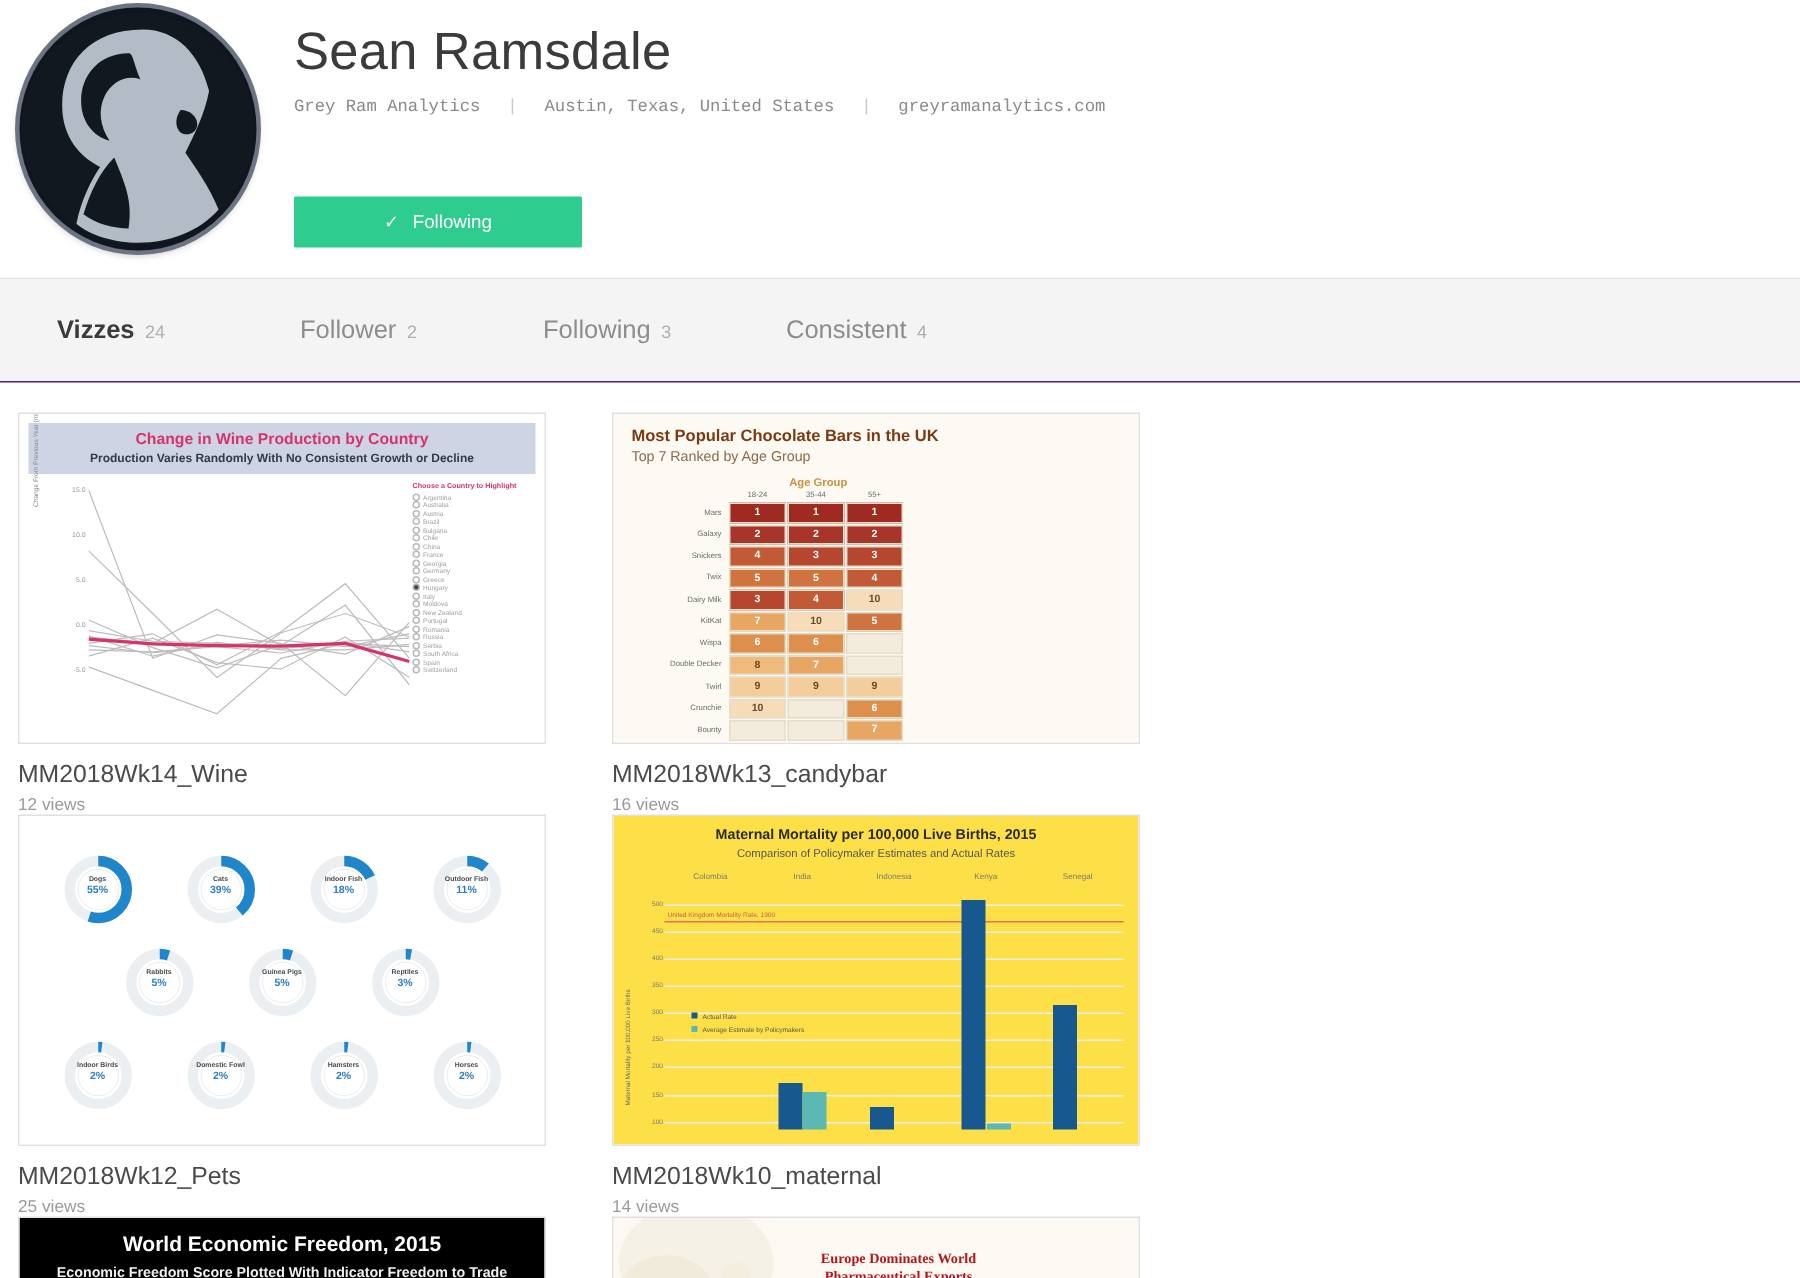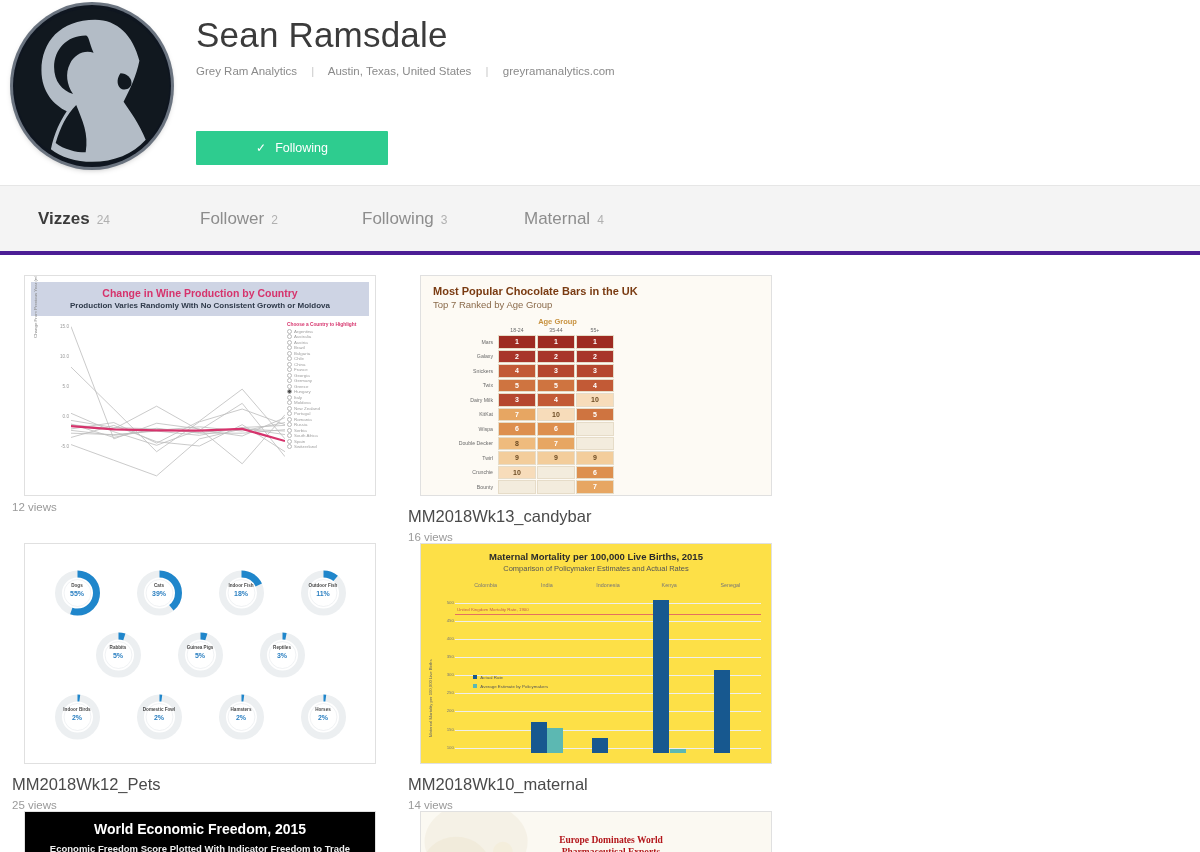--- a/index.html
+++ b/index.html
@@ -22,21 +22,21 @@
     overflow:hidden;
   }
   .avatar svg { display:block; width:100%; height:100%; }
 
   .ph-text { position:absolute; left:196px; top:14px; }
   .ph-name {
     font-size:35px; font-weight:400; color:#3b3b3b; letter-spacing:.2px;
     line-height:42px; white-space:nowrap;
   }
   .ph-meta {
-    margin-top:9px; font-size:11.5px; color:#8a8a8a; white-space:nowrap;
+    margin-top:9px; font-size:11.5px; color:#8a8a8a; white-space:nowrap;font-family:Liberation Mono, monospace;
   }
   .ph-meta .sep { color:#c9c9c9; padding:0 11px; }
   .ph-stats { margin-top:13px; display:flex; align-items:center; gap:9px; white-space:nowrap;}
   .li-badge {
     width:18px; height:18px; background:#6f7073; color:#fff;
     border-radius:2px; font-size:11px; font-weight:bold; line-height:18px;
     text-align:center; font-family:"Liberation Sans", sans-serif;
   }
   .stat { font-size:12.5px; color:#8a8a8a; margin-left:6px; }
   .stat b { color:#3b3b3b; font-weight:bold; font-size:12.5px; }
@@ -45,39 +45,39 @@
     position:absolute; left:196px; top:131px; width:192px; height:34px;
     background:#2ecc8f; border:none; border-radius:1px;
     color:#fff; font-size:12.5px; font-family:"Liberation Sans", sans-serif;
     cursor:pointer; display:flex; align-items:center; justify-content:center; gap:9px;
   }
   .follow-btn .chk { font-size:12px; }
 
   
   .tabbar {
     height:70px; background:#f4f4f4;
-    border-top:1px solid #e6e6e6; border-bottom:4px solid #4c1d95;
+    border-top:1px solid #e6e6e6; border-bottom:1px solid #4c1d95;
     display:flex; align-items:center; padding-left:38px;
   }
   .tab {
     font-size:17px; color:#8d8d8d; margin-right:0; cursor:pointer;
     width:162px; white-space:nowrap;
   }
   .tab.active { color:#3b3b3b; font-weight:bold; }
   .tab .cnt { font-size:12px; color:#b0b0b0; margin-left:7px; font-weight:normal; }
 
   
   .grid {
     padding:20px 12px 0 12px; display:flex; flex-wrap:wrap; gap:0;
   }
   .card { width:396px; padding:0 0 0 0; margin-bottom:0; }
   .card-inner { width:352px; margin:0 auto 0 0; }
   .thumb {
     width:352px; height:221px; background:#fff;
-    border:1px solid #e0e0e0; overflow:hidden; position:relative; cursor:pointer;margin-left:12px;
+    border:1px solid #e0e0e0; overflow:hidden; position:relative; cursor:pointer;
   }
   .card-title {
     margin-top:11px; font-size:16.5px; color:#4a4a4a; cursor:pointer;
     white-space:nowrap; overflow:hidden;
   }
   .card-stats { margin-top:5px; font-size:11.5px; color:#9a9a9a; display:flex; gap:18px; align-items:center;}
 
   
   .wine { width:100%; height:100%; background:#fff; position:relative; padding:6px; }
   .wine-band { background:#ced4e4; padding:5px 4px 6px 4px; text-align:center; }
@@ -203,33 +203,33 @@
   <div class="tab active">
     <span>Vizzes</span><span class="cnt">24</span>
   </div>
   <div class="tab">
     <span>Follower</span><span class="cnt">2</span>
   </div>
   <div class="tab">
     <span>Following</span><span class="cnt">3</span>
   </div>
   <div class="tab">
-    <span>Maternal</span><span class="cnt">4</span>
+    <span>Consistent</span><span class="cnt">4</span>
   </div>
 </div>
 
 <div class="grid">
 
   <div class="card">
       <div class="card-inner">
     <div class="thumb">
       <div class="wine">
         <div class="wine-band">
           <div class="wine-t1">Change in Wine Production by Country</div>
-          <div class="wine-t2">Production Varies Randomly With No Consistent Growth or Moldova</div>
+          <div class="wine-t2">Production Varies Randomly With No Consistent Growth or Decline</div>
         </div>
         <div class="wine-body">
           <div class="wine-ylab">Change From Previous Year (mhl)</div>
           <div class="wine-ticks" id="wine-ticks">
                 <div style="top: 6px; right: 2px;">15.0</div>
                 <div style="top: 36px; right: 2px;">10.0</div>
                 <div style="top: 66px; right: 2px;">5.0</div>
                 <div style="top: 96px; right: 2px;">0.0</div>
                 <div style="top: 126px; right: 2px;">-5.0</div>
               </div>
@@ -338,20 +338,21 @@
                   </div>
                   <div class="wine-lg-i">
                     <i></i>
                     <span>Switzerland</span>
                   </div>
                 </div>
           </div>
         </div>
       </div>
     </div>
+    <div class="card-title">MM2018Wk14_Wine</div>
     <div class="card-stats">
       <span>12 views</span>
     </div>
   </div>
     </div>
 
   <div class="card">
       <div class="card-inner">
     <div class="thumb">
       <div class="candy">

